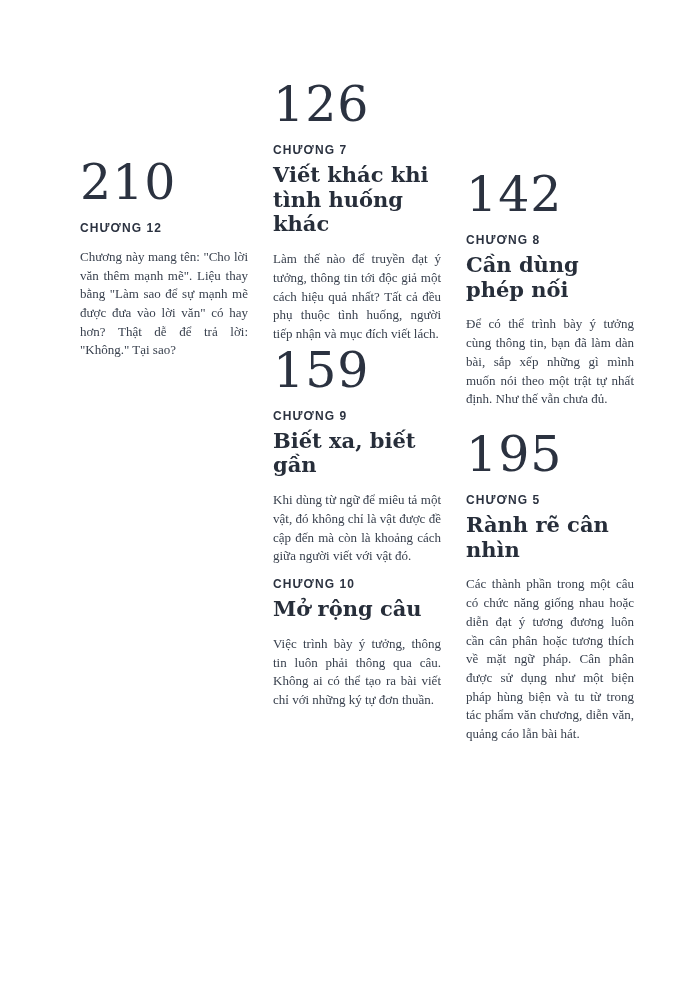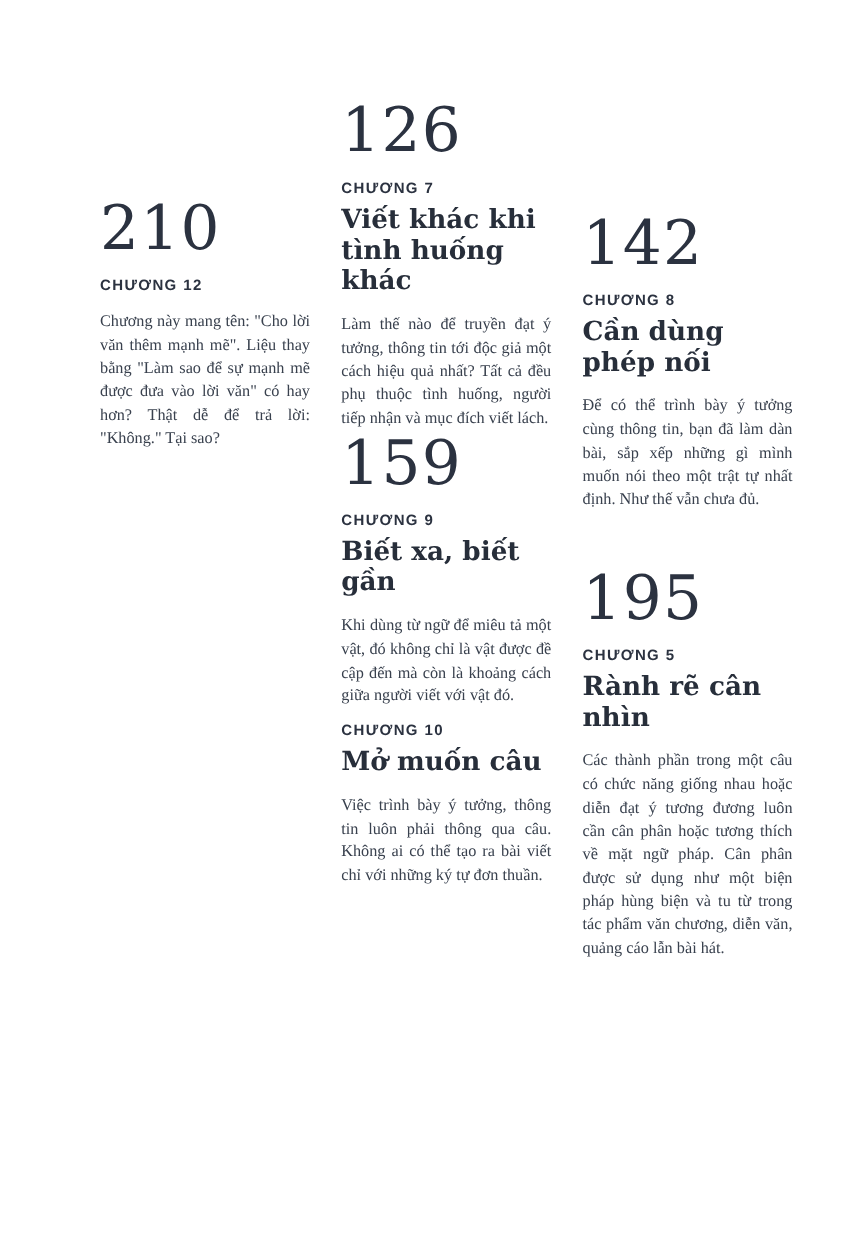--- a/index.html
+++ b/index.html
@@ -27,21 +27,21 @@
     display: flex;
     flex-direction: column;
   }
   .col-1 { padding-top: 156px; }
   .col-2 { padding-top: 78px; }
   .col-3 { padding-top: 168px; justify-content: space-between; }
 
   .entry { display: block; }
   .col-1 .entry + .entry { }
   .col-2 .entry + .entry { margin-top: 0; }
-  .col-3 .entry + .entry { margin-top: 43px; }
+  .col-3 .entry + .entry { margin-top: 19px; }
 
   .page-number {
     font-family: "DejaVu Serif", serif;
     font-size: 49px;
     line-height: 1.1;
     font-weight: 500;
     color: #2b3240;
     letter-spacing: 1px;
   }
   .chapter-label {
@@ -91,21 +91,21 @@
         <div class="chapter-desc">Làm thế nào để truyền đạt ý tưởng, thông tin tới độc giả một cách hiệu quả nhất? Tất cả đều phụ thuộc tình huống, người tiếp nhận và mục đích viết lách.</div>
       </div>
       <div class="entry">
         <div class="page-number">159</div>
         <div class="chapter-label">CHƯƠNG 9</div>
         <div class="chapter-title">Biết xa, biết gần</div>
         <div class="chapter-desc">Khi dùng từ ngữ để miêu tả một vật, đó không chỉ là vật được đề cập đến mà còn là khoảng cách giữa người viết với vật đó.</div>
       </div>
       <div class="entry">
         <div class="chapter-label">CHƯƠNG 10</div>
-        <div class="chapter-title">Mở muốn câu</div>
+        <div class="chapter-title">Mở rộng câu</div>
         <div class="chapter-desc">Việc trình bày ý tưởng, thông tin luôn phải thông qua câu. Không ai có thể tạo ra bài viết chỉ với những ký tự đơn thuần.</div>
       </div>
     </div>
 
     <div class="col col-3">
       <div class="entry">
         <div class="page-number">142</div>
         <div class="chapter-label">CHƯƠNG 8</div>
         <div class="chapter-title">Cần dùng phép nối</div>
         <div class="chapter-desc">Để có thể trình bày ý tưởng cùng thông tin, bạn đã làm dàn bài, sắp xếp những gì mình muốn nói theo một trật tự nhất định. Như thế vẫn chưa đủ.</div>

